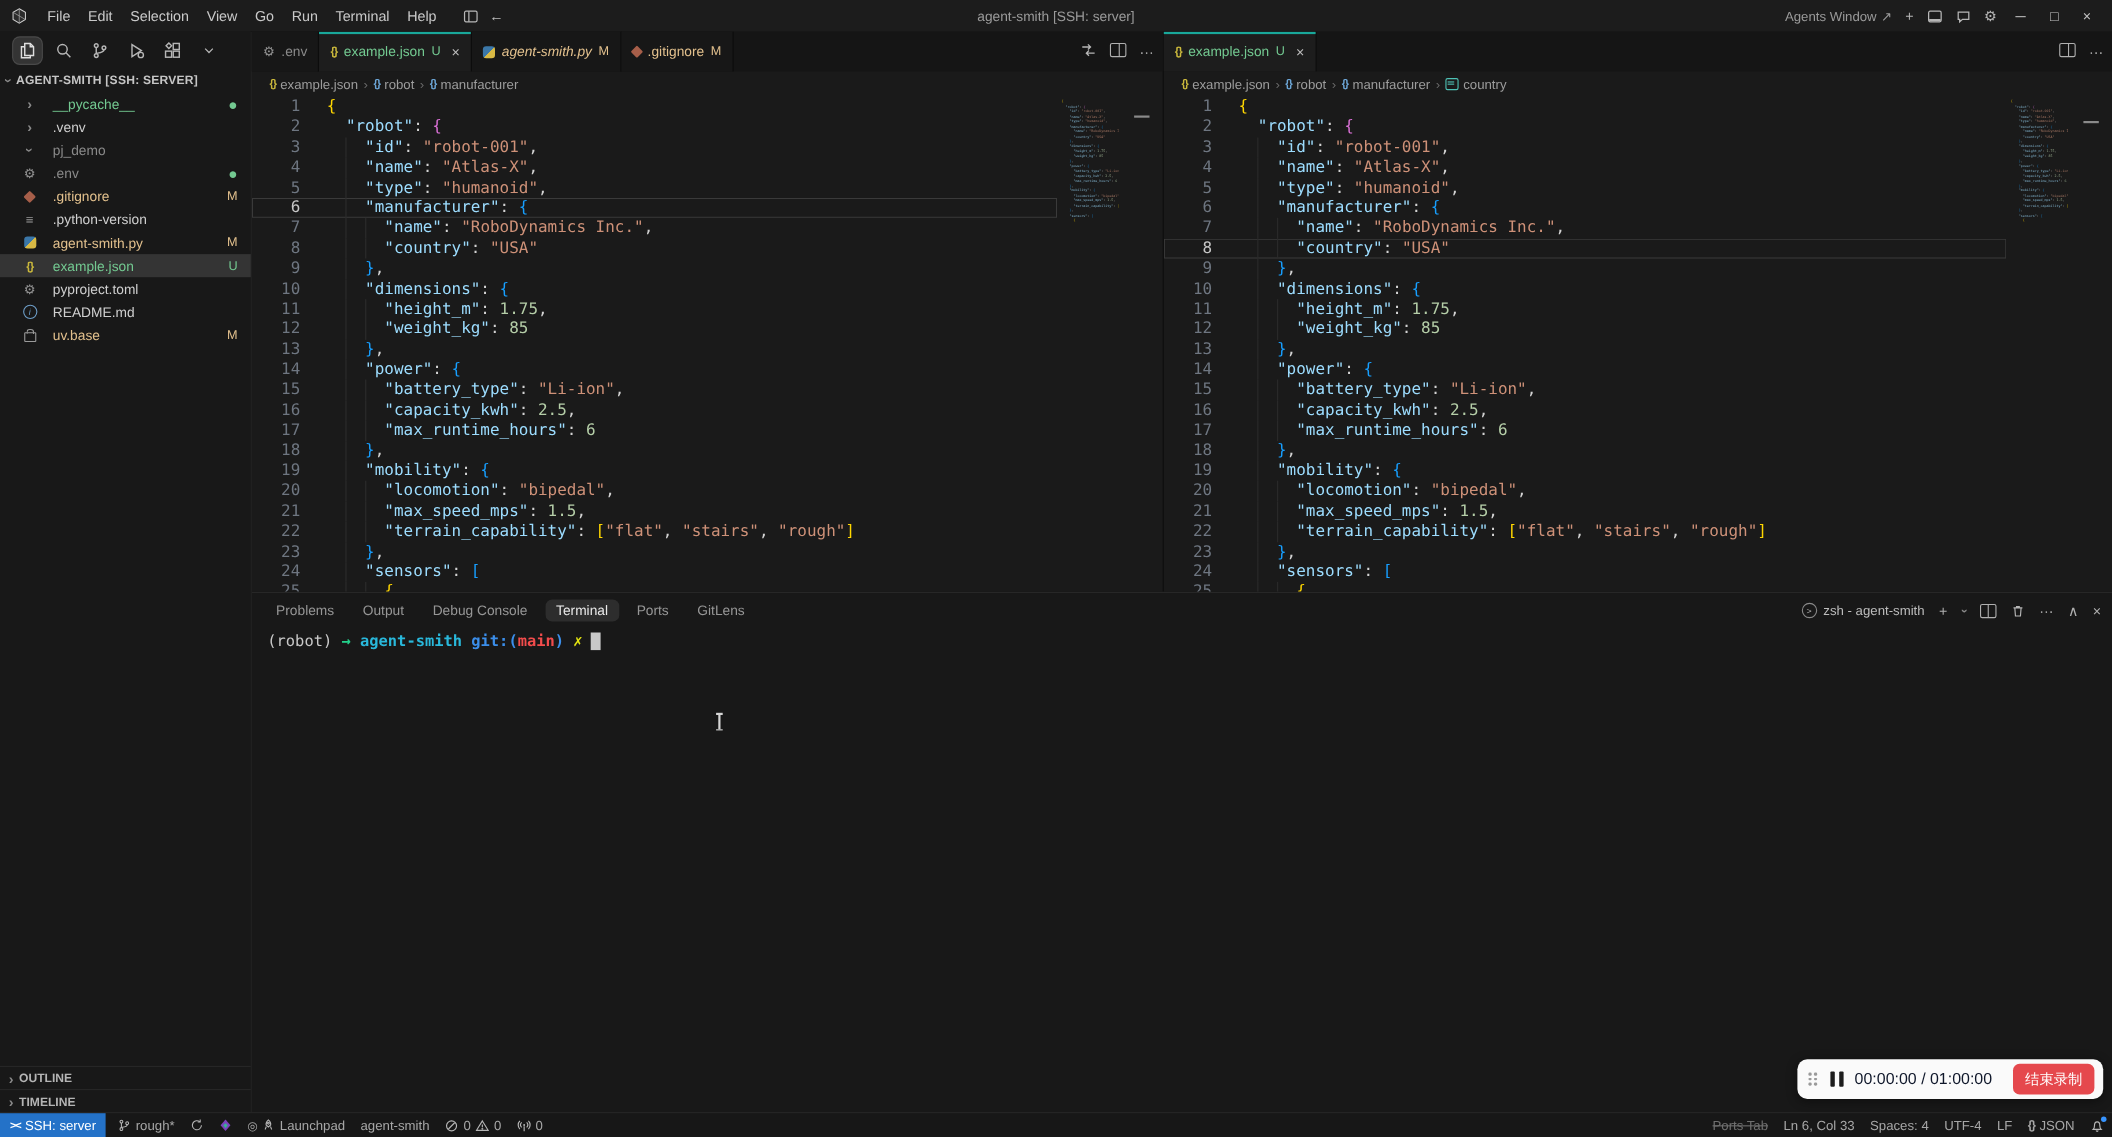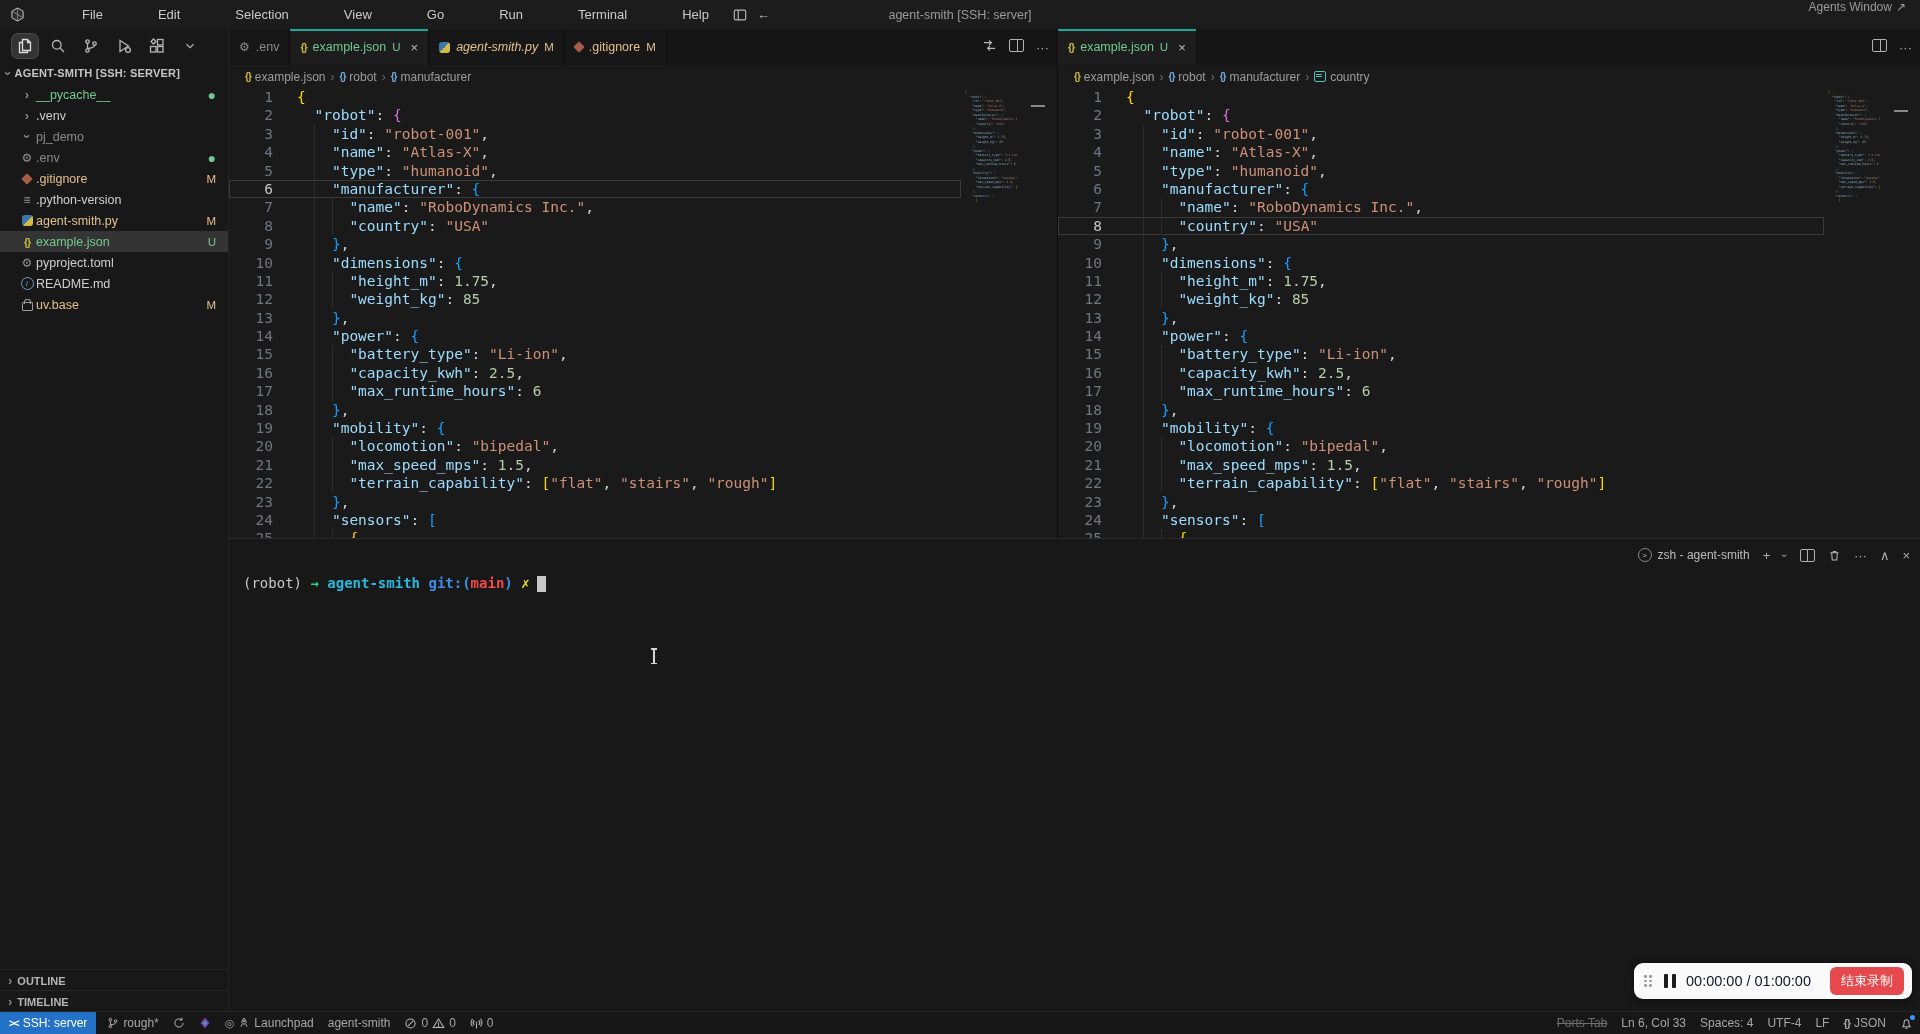--- a/index.html
+++ b/index.html
@@ -6,45 +6,45 @@
   body{width:1920px;height:1034px;position:relative;overflow:hidden;
        font-family:"Liberation Sans",sans-serif;color:#cccccc;font-size:13px;
        -webkit-font-smoothing:antialiased;}
   .mono{font-family:"DejaVu Sans Mono","Liberation Mono",monospace;}
 
   
   .titlebar{position:absolute;left:0;top:0;width:1920px;height:29px;background:#1c1c1c;
             display:flex;align-items:center;border-bottom:1px solid #000;}
   .tb-left{display:flex;align-items:center;gap:2px;}
   .logo{width:15px;height:15px;margin:0 8px 0 10px;}
-  .menu-item{padding:0 8px;color:#c9c9c9;font-size:13px;cursor:default;margin-left:39px;}
+  .menu-item{padding:0 8px;color:#c9c9c9;font-size:13px;cursor:default;}
   .tb-navicons{display:flex;align-items:center;gap:10px;margin-left:14px;color:#bdbdbd;}
   .tb-title{position:absolute;left:0;right:0;text-align:center;color:#9a9a9a;font-size:12.5px;pointer-events:none;}
-  .tb-right{position:absolute;right:0;top:0;height:29px;display:flex;align-items:center;gap:22px;padding-right:14px;color:#b5b5b5;flex-direction:column;}
+  .tb-right{position:absolute;right:0;top:0;height:29px;display:flex;align-items:center;gap:12px;padding-right:14px;color:#b5b5b5;}
   .tb-right .agents{display:flex;gap:4px;align-items:center;color:#9a9a9a;font-size:12px;}
   .winctl{font-size:13px;color:#c2c2c2;padding:0 5px;}
 
   
   .workbench{position:absolute;left:0;top:29px;right:0;bottom:22px;display:flex;}
 
   
   .sidebar{width:228px;background:#181818;border-right:1px solid #242424;position:relative;flex:none;}
   .activity{height:33px;display:flex;align-items:center;gap:7px;padding-left:12px;}
   .act-btn{width:26px;height:24px;display:flex;align-items:center;justify-content:center;border-radius:6px;}
   .act-btn.active{background:#343434;box-shadow:0 0 0 1px #4a4a4a;}
   .act-btn svg{stroke:#9a9a9a;}
   .act-btn.active svg{stroke:#dedede;}
   .sec-head{height:22px;display:flex;align-items:center;font-weight:bold;font-size:11px;color:#c5c5c5;letter-spacing:.2px;}
   .sec-head .chev{margin:0 4px 0 6px;}
   .chev{display:inline-block;color:#8a8a8a;font-size:13px;font-weight:bold;line-height:1;}
   .chev.down{transform:rotate(90deg);}
   .file-row{height:21px;display:flex;align-items:center;padding-left:18px;position:relative;}
   .file-row.selected{background:#343434;}
   .file-row .ic{width:18px;display:flex;justify-content:center;align-items:center;flex:none;}
-  .file-row .lbl{font-size:12.5px;margin-left:0;white-space:nowrap;}
+  .file-row .lbl{font-size:12.5px;margin-left:12px;white-space:nowrap;}
   .file-row .badge{position:absolute;right:12px;font-size:11.5px;}
   .fc-green{color:#73c991;} .fc-dim{color:#8a8a8a;} .fc-mod{color:#e2c08d;} .fc-def{color:#cfcfcf;}
   .badge.b-green{color:#73c991;} .badge.b-mod{color:#e2c08d;} .badge.b-dot{color:#73c991;font-size:14px;}
   .fi-gear{color:#8f8f8f;font-size:12px;}
   .fi-json{color:#cbb93c;font-weight:bold;font-size:10.5px;letter-spacing:-1px;}
   .fi-lines{color:#9a9a9a;font-size:12px;}
   .py-ic{width:11px;height:11px;border-radius:3px;background:linear-gradient(135deg,#3b77a8 0 50%,#d8b944 50% 100%);}
   .git-ic{width:8px;height:8px;background:#a65e49;transform:rotate(45deg);border-radius:1px;}
   .info-ic{width:11px;height:11px;border:1px solid #6d9dc7;border-radius:50%;color:#6d9dc7;font-size:8px;display:flex;align-items:center;justify-content:center;font-style:italic;}
   .lock-ic{width:9px;height:7px;border:1px solid #9a9a9a;border-radius:1px;position:relative;margin-top:4px;}
@@ -525,20 +525,28 @@
               <div class="mini-line"><span class="">    </span><span class="c-k">"sensors"</span><span class="">: </span><span class="c-b3">[</span></div>
               <div class="mini-line"><span class="">      </span><span class="c-b1">{</span></div>
             </div>
           <div class="ruler-dash"></div>
         </div>
       </section>
     </div>
 
     <div class="panel">
       <div class="panel-head">
+        <div class="panel-tabs" id="panel-tabs">
+            <span class="ptab">Problems</span>
+            <span class="ptab">Output</span>
+            <span class="ptab">Debug Console</span>
+            <span class="ptab active">Terminal</span>
+            <span class="ptab">Ports</span>
+            <span class="ptab">GitLens</span>
+          </div>
         <div class="panel-right">
           <span class="pt-title">
             <span class="term-ic">&gt;</span>
             <span>zsh - agent-smith</span>
           </span>
           <span>+</span>
           <span class="chev down" style="font-size:11px;">›</span>
           <span class="split-ic"></span>
           <span class="icn">
               <svg width="13" height="13" viewBox="0 0 16 16" class="sic">

